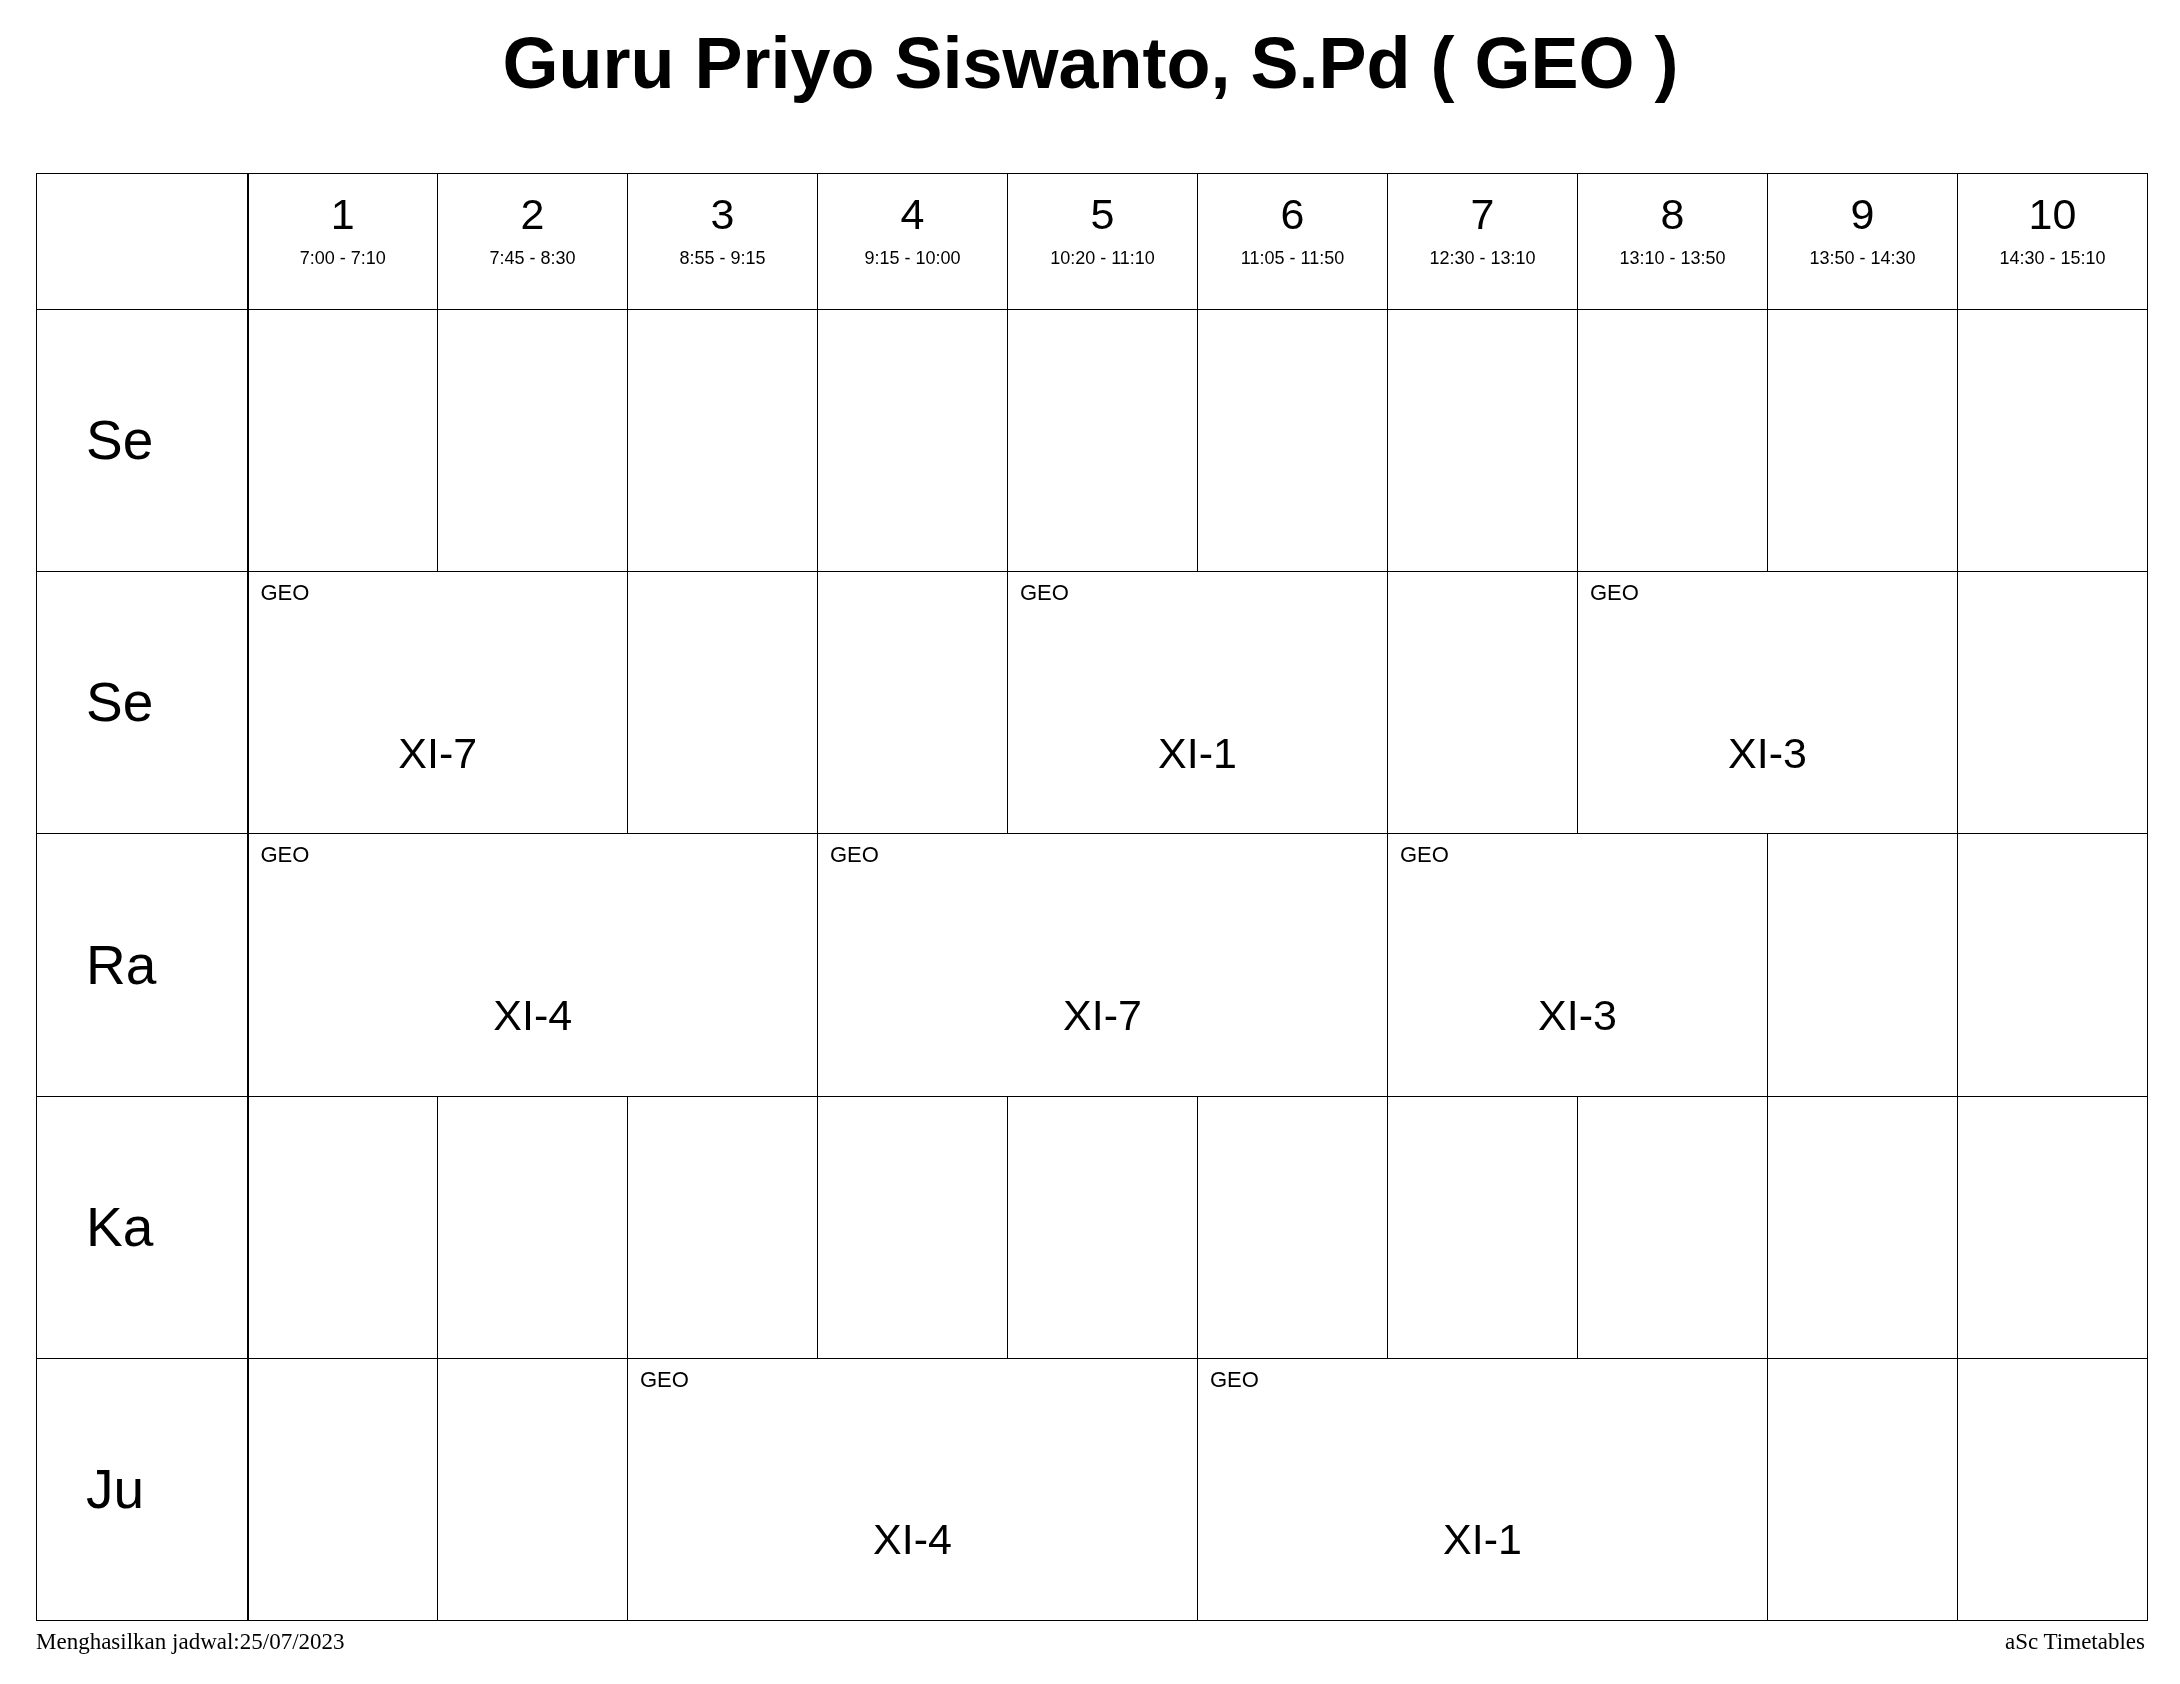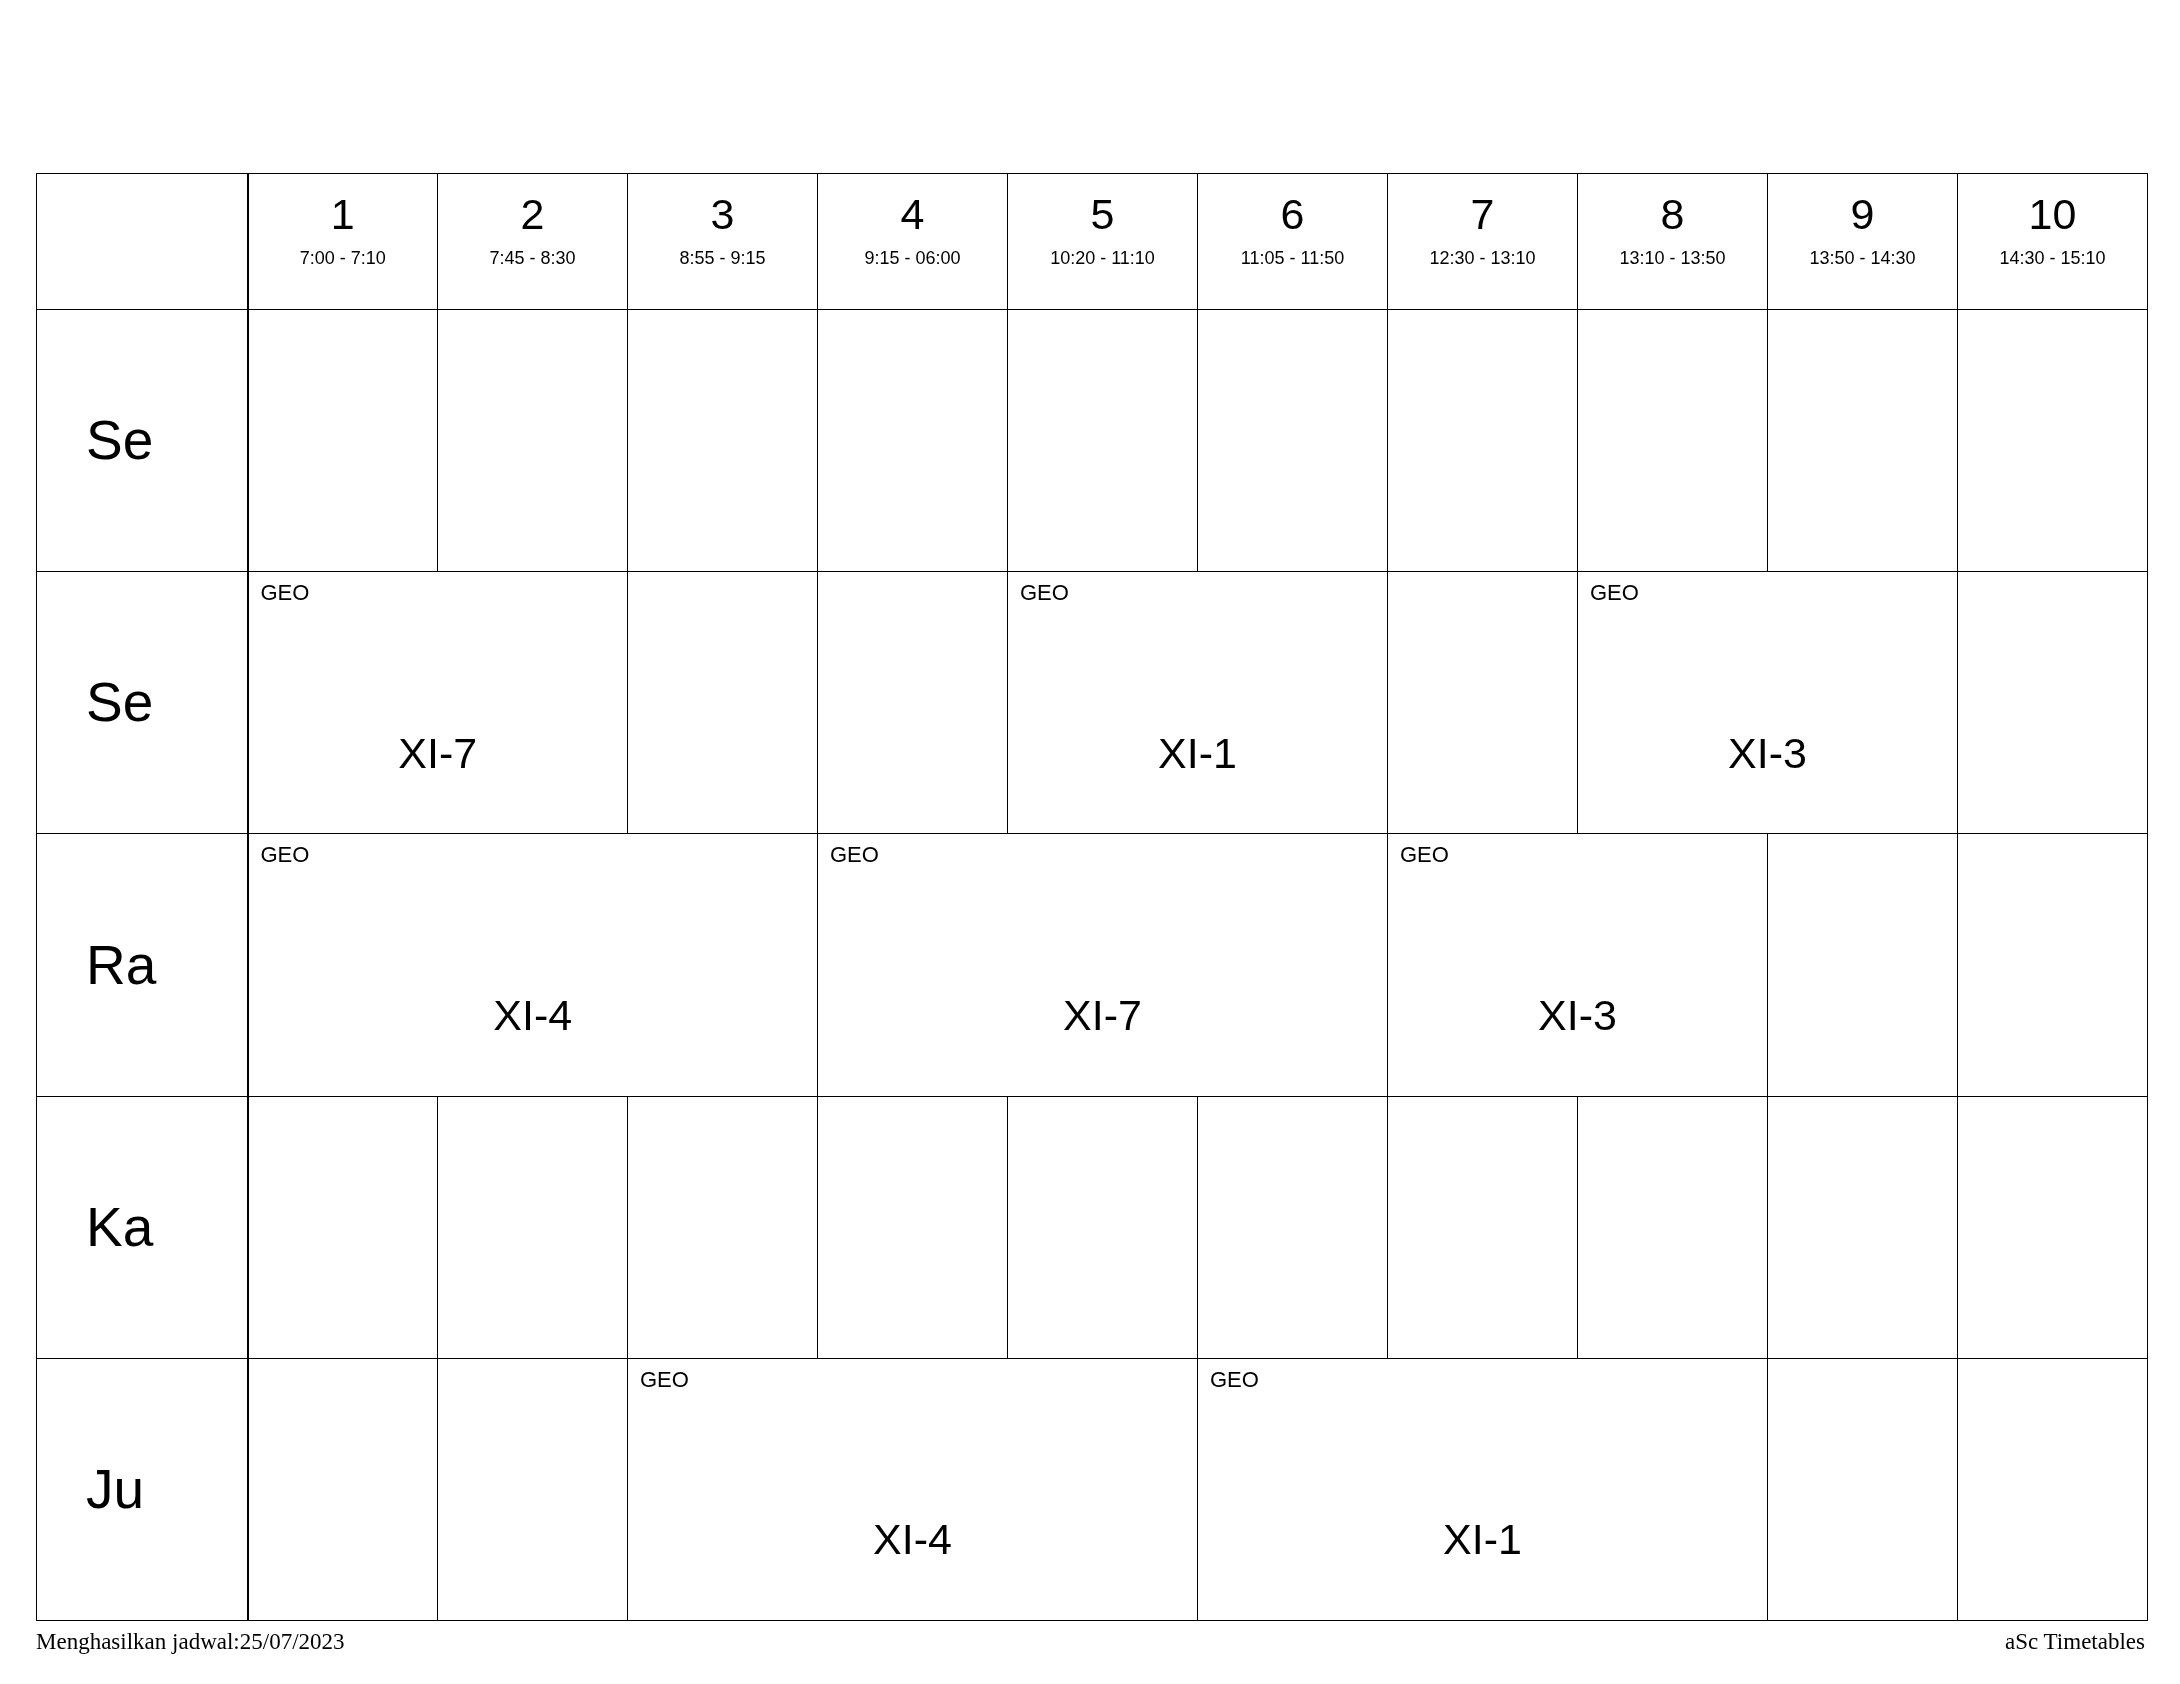--- a/index.html
+++ b/index.html
@@ -126,20 +126,21 @@
     justify-content: space-between;
     align-items: flex-start;
   }
   .footer div { white-space: nowrap; font-family: Liberation Serif, serif; }
 </style>
 </head>
 <body>
 
 <div class="page">
 
+  <h1 class="title">Guru Priyo Siswanto, S.Pd ( GEO )</h1>
 
   <div class="table-wrap">
     <table class="tt">
       <colgroup>
         <col style="width:211px">
         <col style="width:190px">
           <col style="width:190px">
           <col style="width:190px">
         <col style="width:190px">
           <col style="width:190px">
@@ -161,21 +162,21 @@
         <td class="hdr">
           <span class="num">2</span>
           <span class="time">7:45 - 8:30</span>
         </td>
         <td class="hdr">
           <span class="num">3</span>
           <span class="time">8:55 - 9:15</span>
         </td>
         <td class="hdr">
           <span class="num">4</span>
-          <span class="time">9:15 - 06:00</span>
+          <span class="time">9:15 - 10:00</span>
         </td>
         <td class="hdr">
           <span class="num">5</span>
           <span class="time">10:20 - 11:10</span>
         </td>
         <td class="hdr">
           <span class="num">6</span>
           <span class="time">11:05 - 11:50</span>
         </td>
         <td class="hdr">

